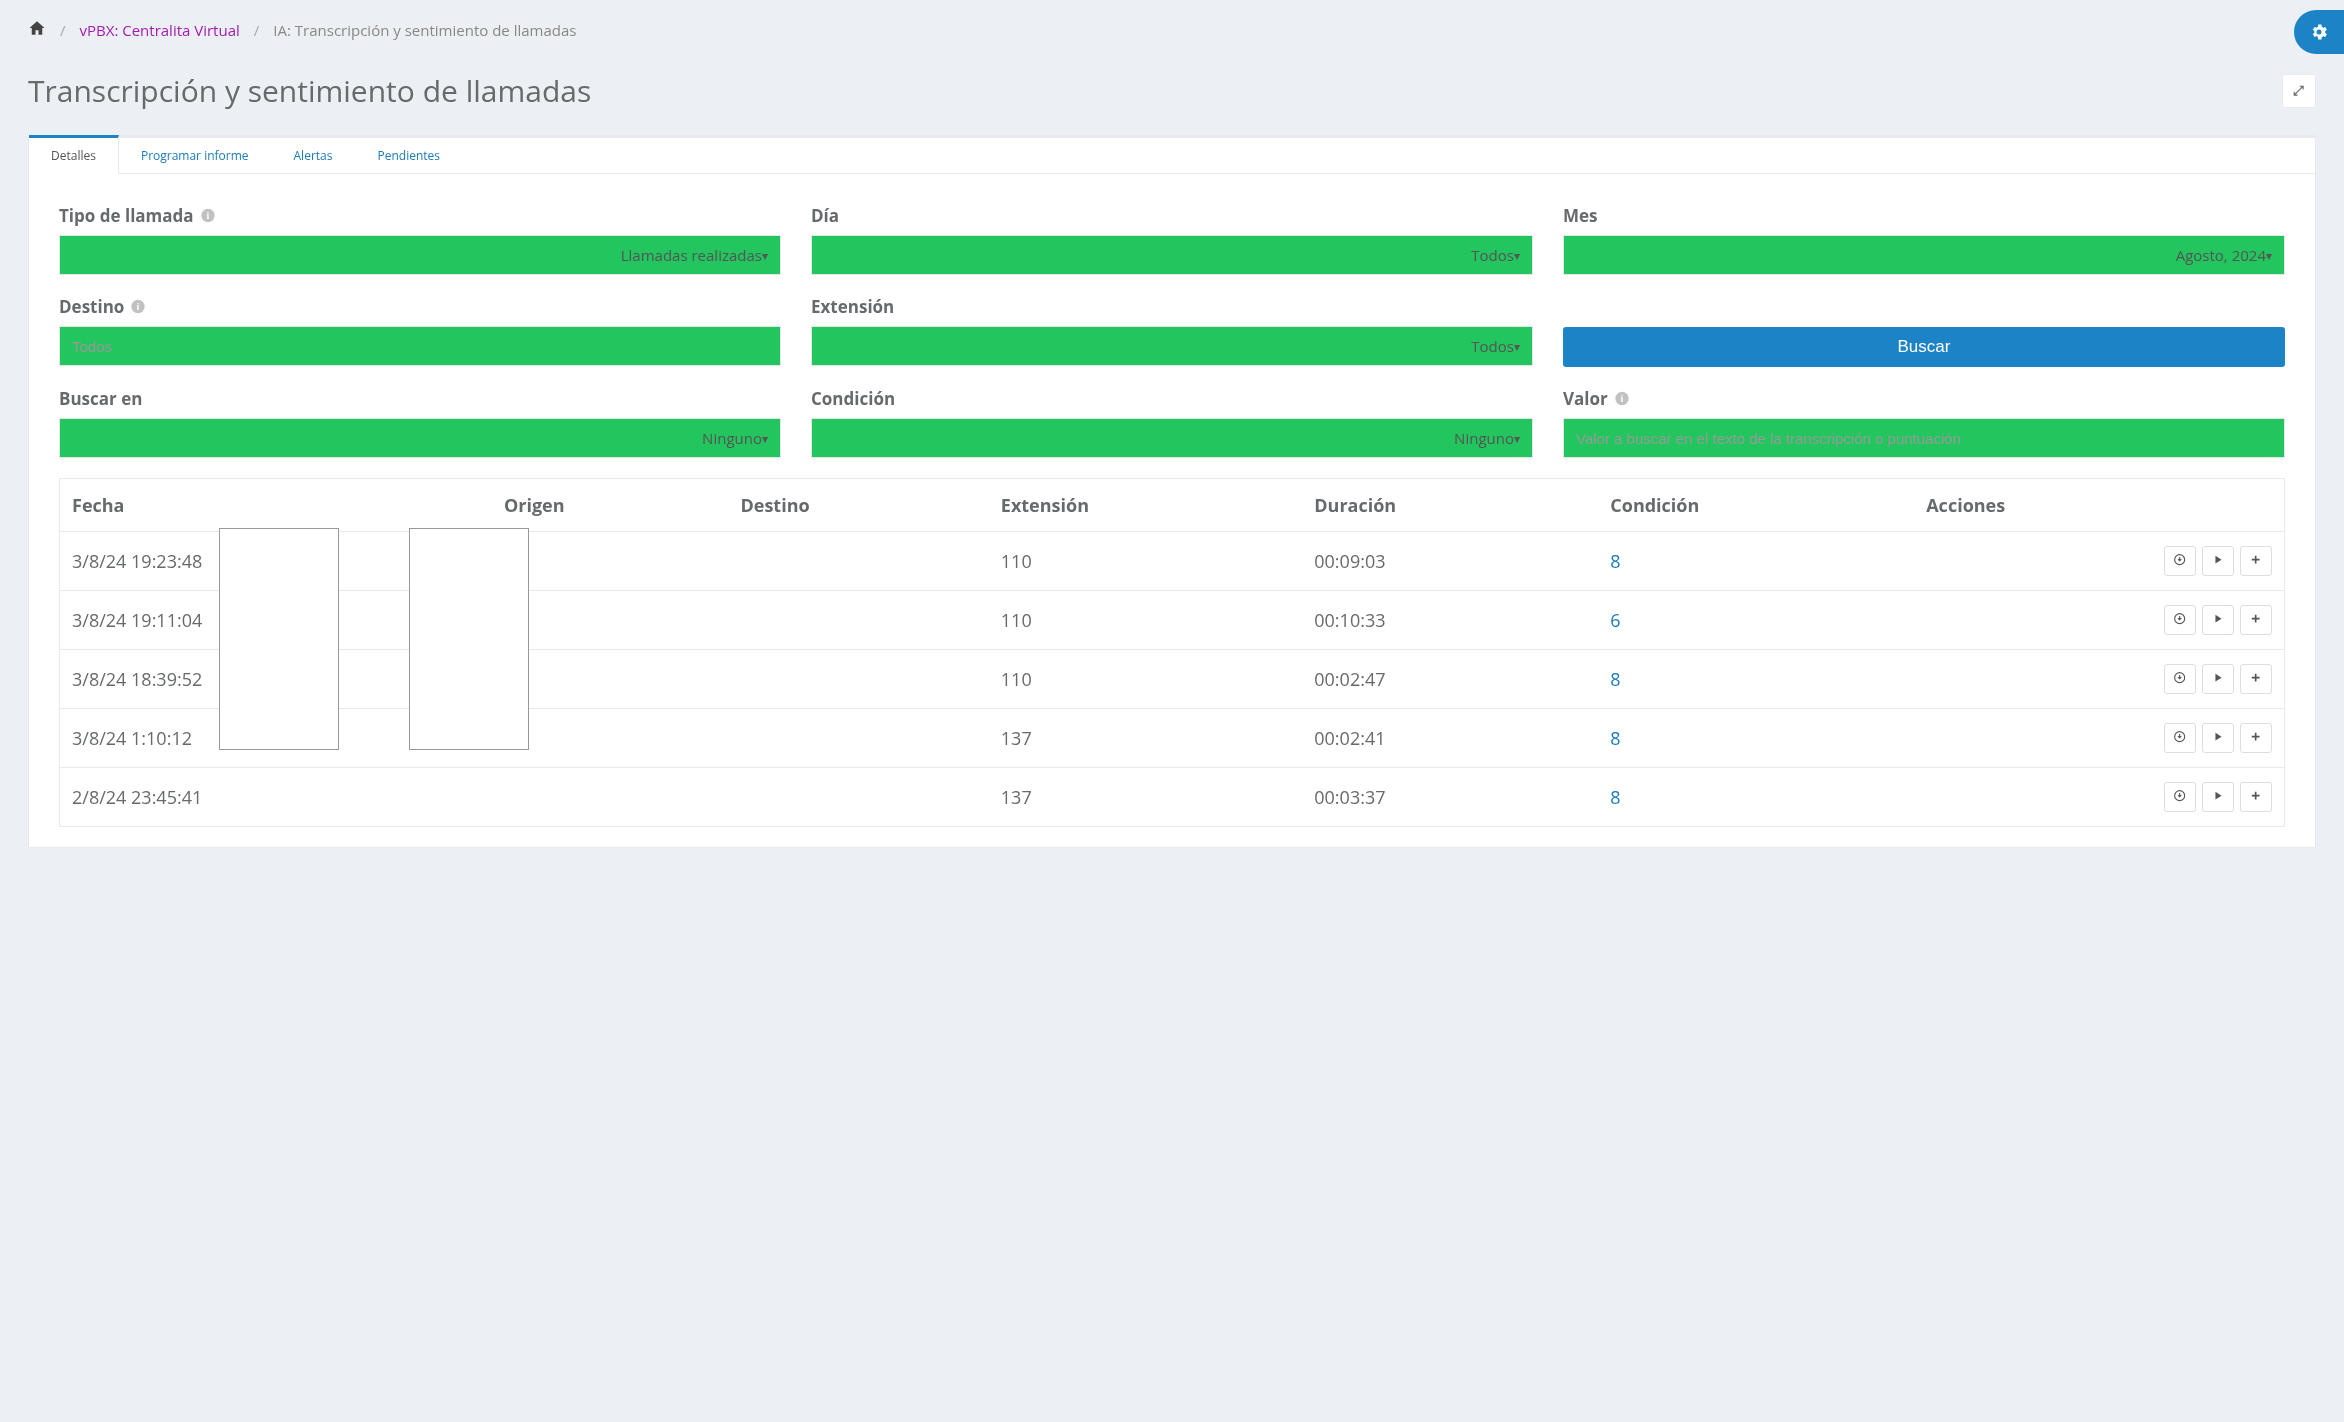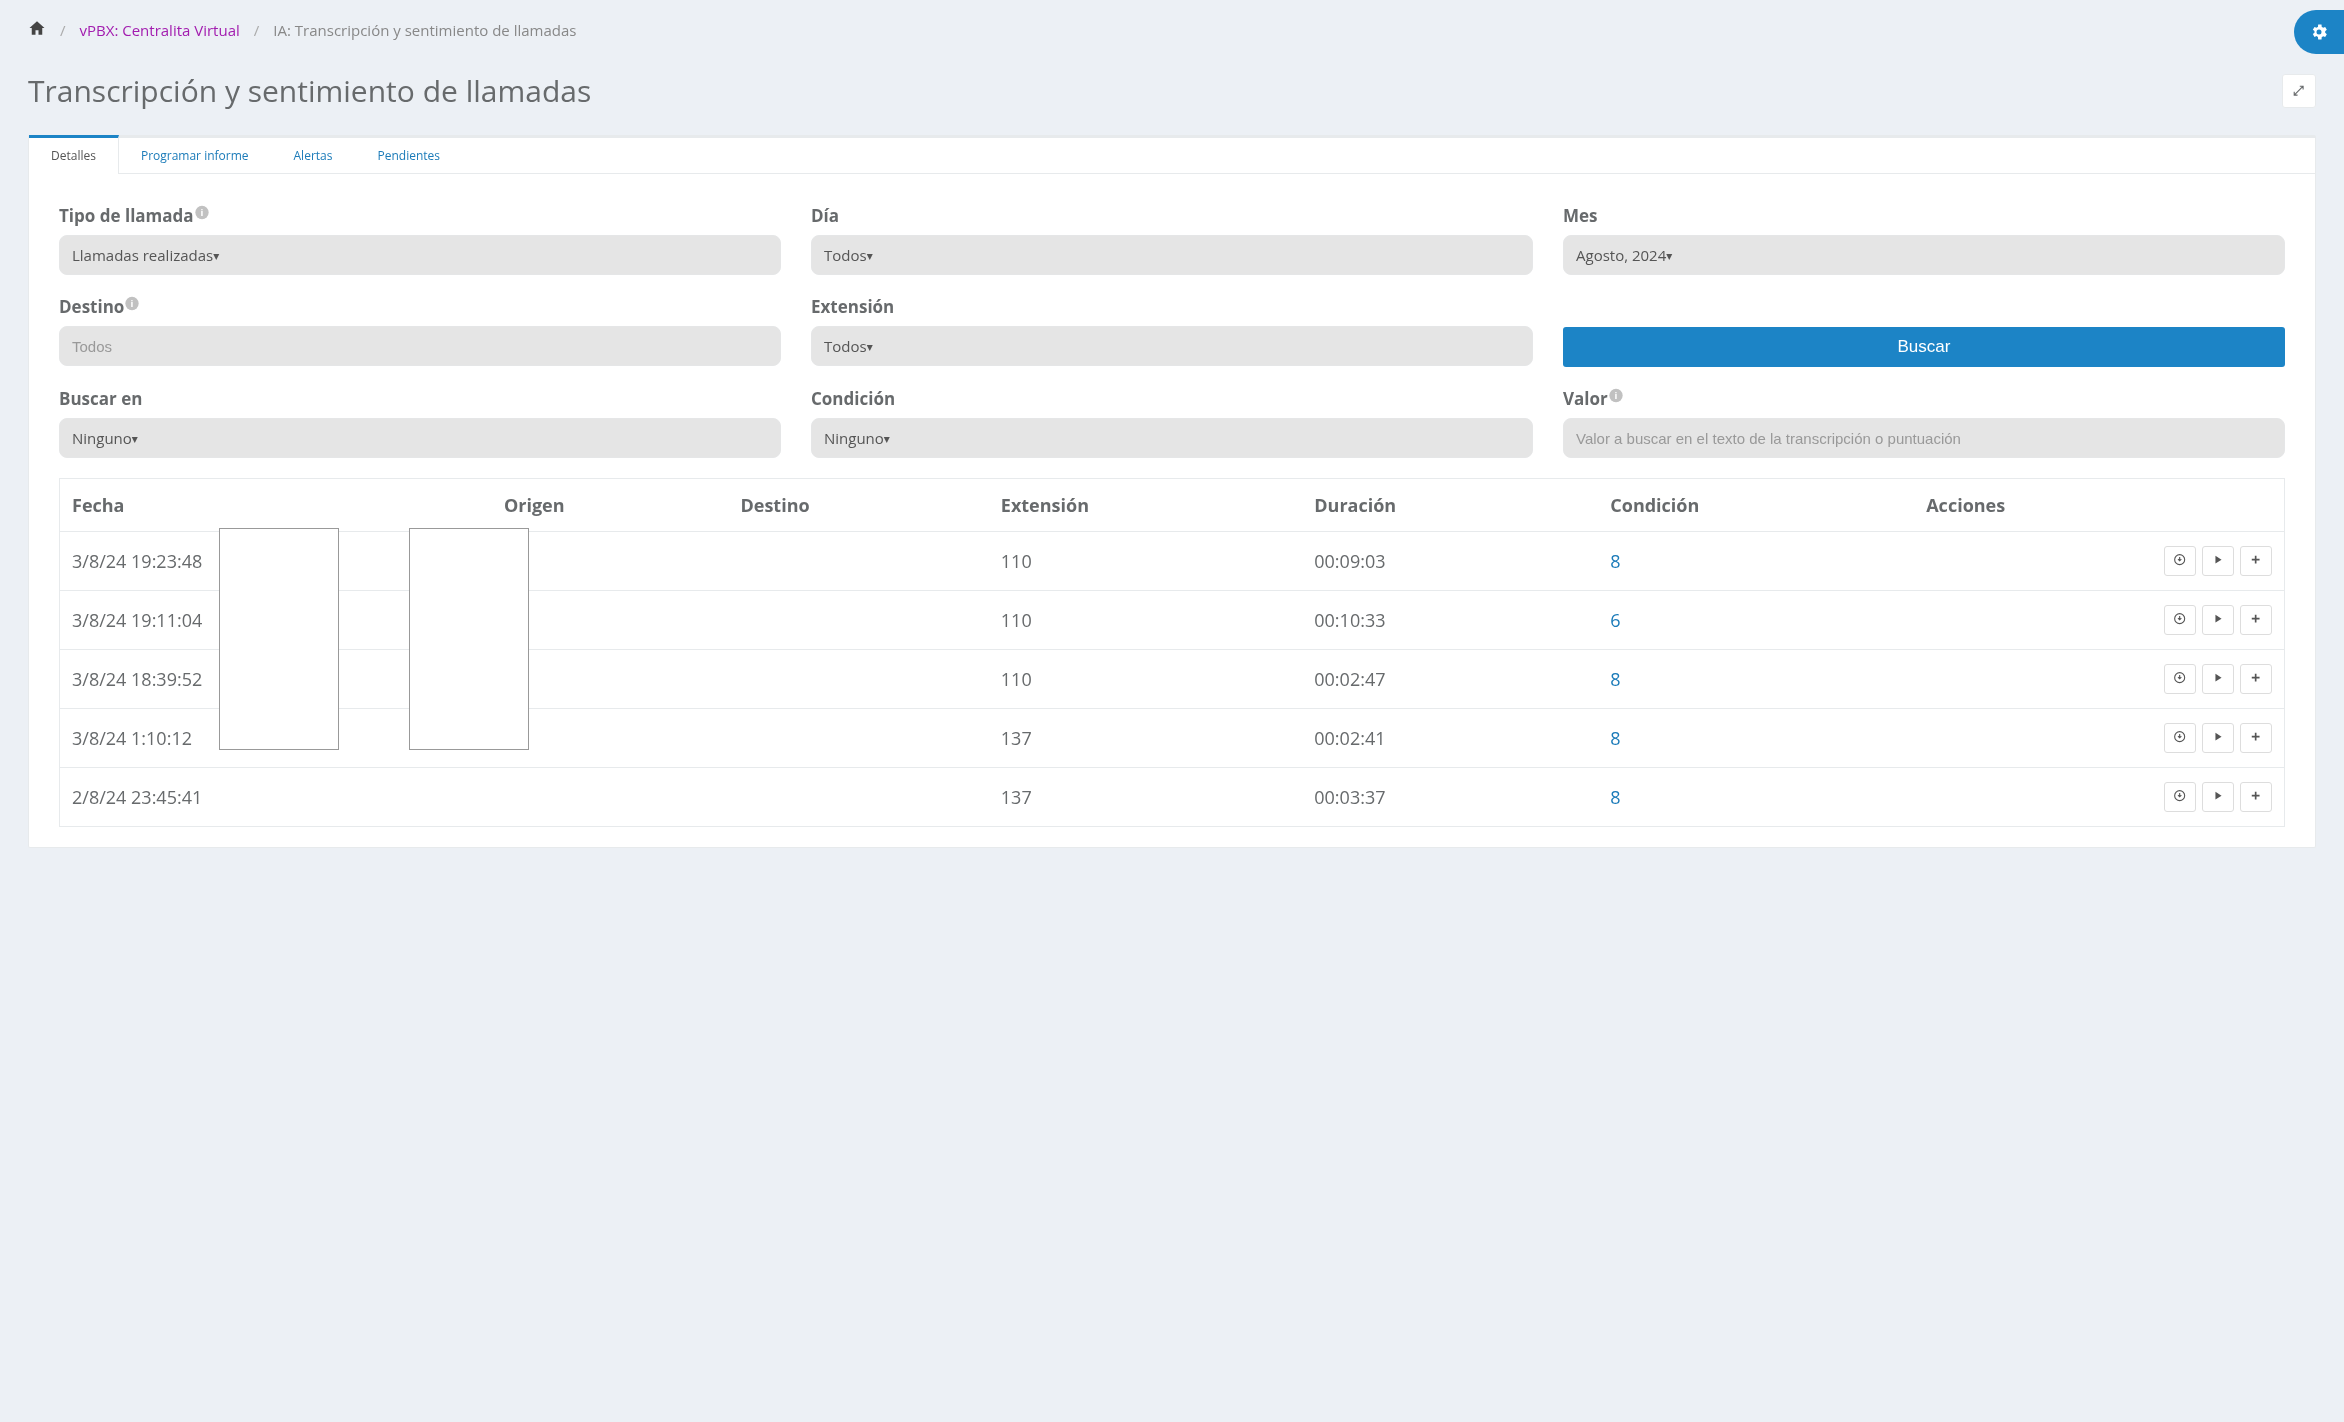--- a/index.html
+++ b/index.html
@@ -84,38 +84,40 @@
     display: grid;
     grid-template-columns: repeat(3, 1fr);
     gap: 20px 30px;
   }
   .field { display: flex; flex-direction: column; gap: 8px; }
   .field label {
     font-size: 17px;
     font-weight: 700;
     color: #676a6c;
     display: flex;
+    align-items: center;
+    gap: 6px;
   }
   .help-icon {
     display: inline-flex;
     width: 16px; height: 16px;
     align-items: center; justify-content: center;
     color: #c1c1c1;
   }
   .control {
     height: 40px;
     border: 1px solid #e5e6e7;
-    border-radius: 8px;
+    border-radius: 0;
     padding: 0 12px;
     font-size: 15px;
     color: #555;
-    background: #e5e5e5;
+    background: #22c55e;
     display: flex;
     align-items: center;
-    justify-content: flex-start;
+    justify-content: flex-end;
   }
   .control input {
     border: none; outline: none; width: 100%;
     font-size: 15px; color: #555; background: transparent;
   }
   .control input::placeholder { color: #999; }
   .chevron { color: #555; font-size: 12px; }
   .search-btn {
     height: 40px;
     background: #1c84c6;

